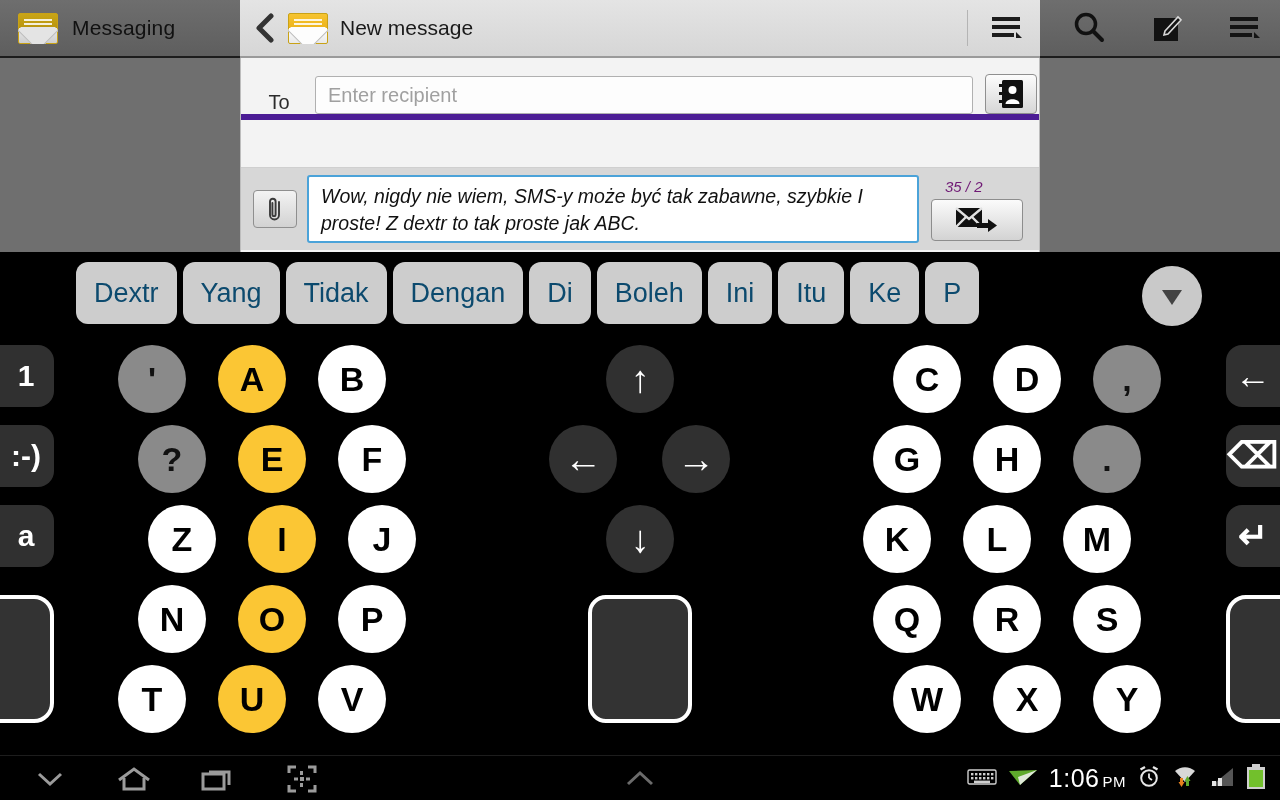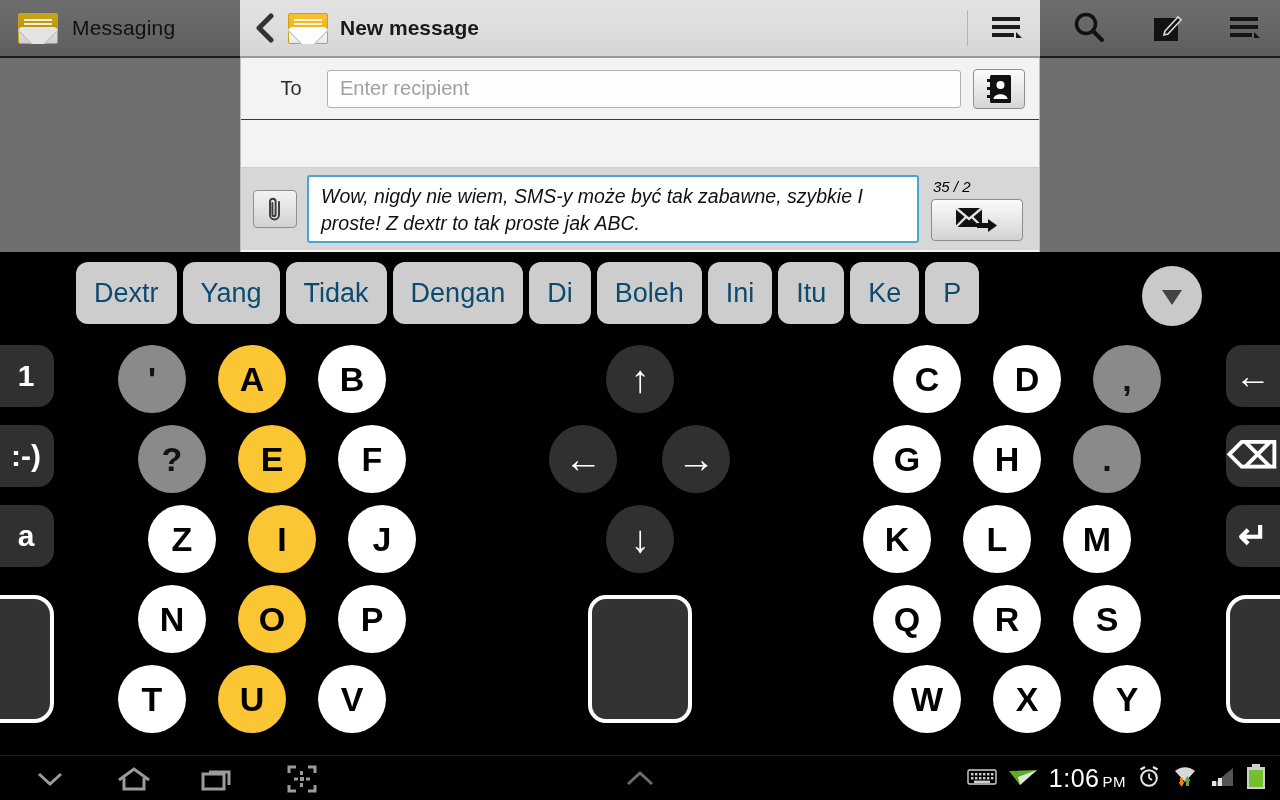--- a/index.html
+++ b/index.html
@@ -28,21 +28,21 @@
   }
   .tb-right {
     position: absolute; left: 1040px; top: 0; width: 240px; height: 58px;
     background: linear-gradient(180deg, #6e6e6e 0%, #5e5e5e 100%);
     border-bottom: 2px solid #1c1c1c;
     display: flex; align-items: center; justify-content: flex-end; padding-right: 8px;
   }
   .app-title {
     font-size: 21px; color: #111; margin-left: 14px; letter-spacing: .2px;
   }
-  .page-title { font-size: 21px; color: #1a1a1a; margin-left: 12px; font-weight: bold; }
+  .page-title { font-size: 21px; color: #1a1a1a; margin-left: 12px; }
 
   .envelope { width: 40px; height: 31px; position: relative; flex: 0 0 auto; }
   .envelope .body {
     position: absolute; inset: 0; border-radius: 2px;
     background: linear-gradient(180deg,#f6c430 0%, #edb41c 48%, #ffffff 49%, #e9e9e9 100%);
     border: 1px solid #c9a216;
   }
   .envelope .l1, .envelope .l2, .envelope .l3 {
     position: absolute; left: 6px; right: 6px; height: 2px; background: #fff; opacity: .85;
   }
@@ -73,22 +73,22 @@
     width: 54px; height: 54px; display: flex; align-items: center; justify-content: center;
     cursor: pointer; flex: 0 0 auto;
   }
 
   
   .compose {
     position: absolute; left: 240px; top: 58px; width: 800px; height: 194px;
     background: #f3f3f3; border-left: 1px solid #bdbdbd; border-right: 1px solid #bdbdbd;
   }
   .to-row {
-    height: 62px; display: flex; align-items: center; padding: 0 14px;
-    border-bottom: 1px solid #4c1d95; background: #f3f3f3;
+    height: 62px; display: flex; align-items: flex-end; padding: 0 2px;
+    border-bottom: 6px solid #4c1d95; background: #f3f3f3;
   }
   .to-label { width: 72px; text-align: center; font-size: 20px; color: #2b2b2b; }
   .to-input {
     flex: 1; height: 38px; background: #fdfdfd; border: 1px solid #b0b0b0; border-radius: 3px;
     font-size: 20px; color: #111; padding: 0 12px; outline: none;
     font-family: "Liberation Sans", sans-serif;
   }
   .to-input::placeholder { color: #a0a0a0; }
   .contact-btn {
     width: 52px; height: 40px; margin-left: 12px; border-radius: 4px;
@@ -108,21 +108,21 @@
     border: 1px solid #8f8f8f; display: flex; align-items: center; justify-content: center;
     cursor: pointer; flex: 0 0 auto;
   }
   .msg-box {
     flex: 1; height: 68px; background: #fff; border: 2px solid #4ba3d9; border-radius: 3px;
     padding: 6px 12px; font-size: 19.5px; line-height: 27px; color: #111;
     overflow: hidden; outline: none;
     font-family: "Liberation Sans", sans-serif;
   }
   .send-col { width: 96px; flex: 0 0 auto; display: flex; flex-direction: column; align-items: center; }
-  .char-count { font-size: 15px; color: #000000; align-self: flex-start; margin: 0 0 4px 4px; }
+  .char-count { font-size: 15px; color: #701a75; align-self: flex-start; margin: 0 0 4px 16px; }
   .send-btn {
     width: 92px; height: 42px; border-radius: 4px;
     background: linear-gradient(180deg,#fbfbfb 0%, #d3d3d3 100%);
     border: 1px solid #8d8d8d; display: flex; align-items: center; justify-content: center;
     cursor: pointer;
   }
 
   
   .backdrop-left  { position:absolute; left:0;    top:58px; width:240px; height:194px; background:#6f6f6f; }
   .backdrop-right { position:absolute; left:1040px; top:58px; width:240px; height:194px; background:#6f6f6f; }

